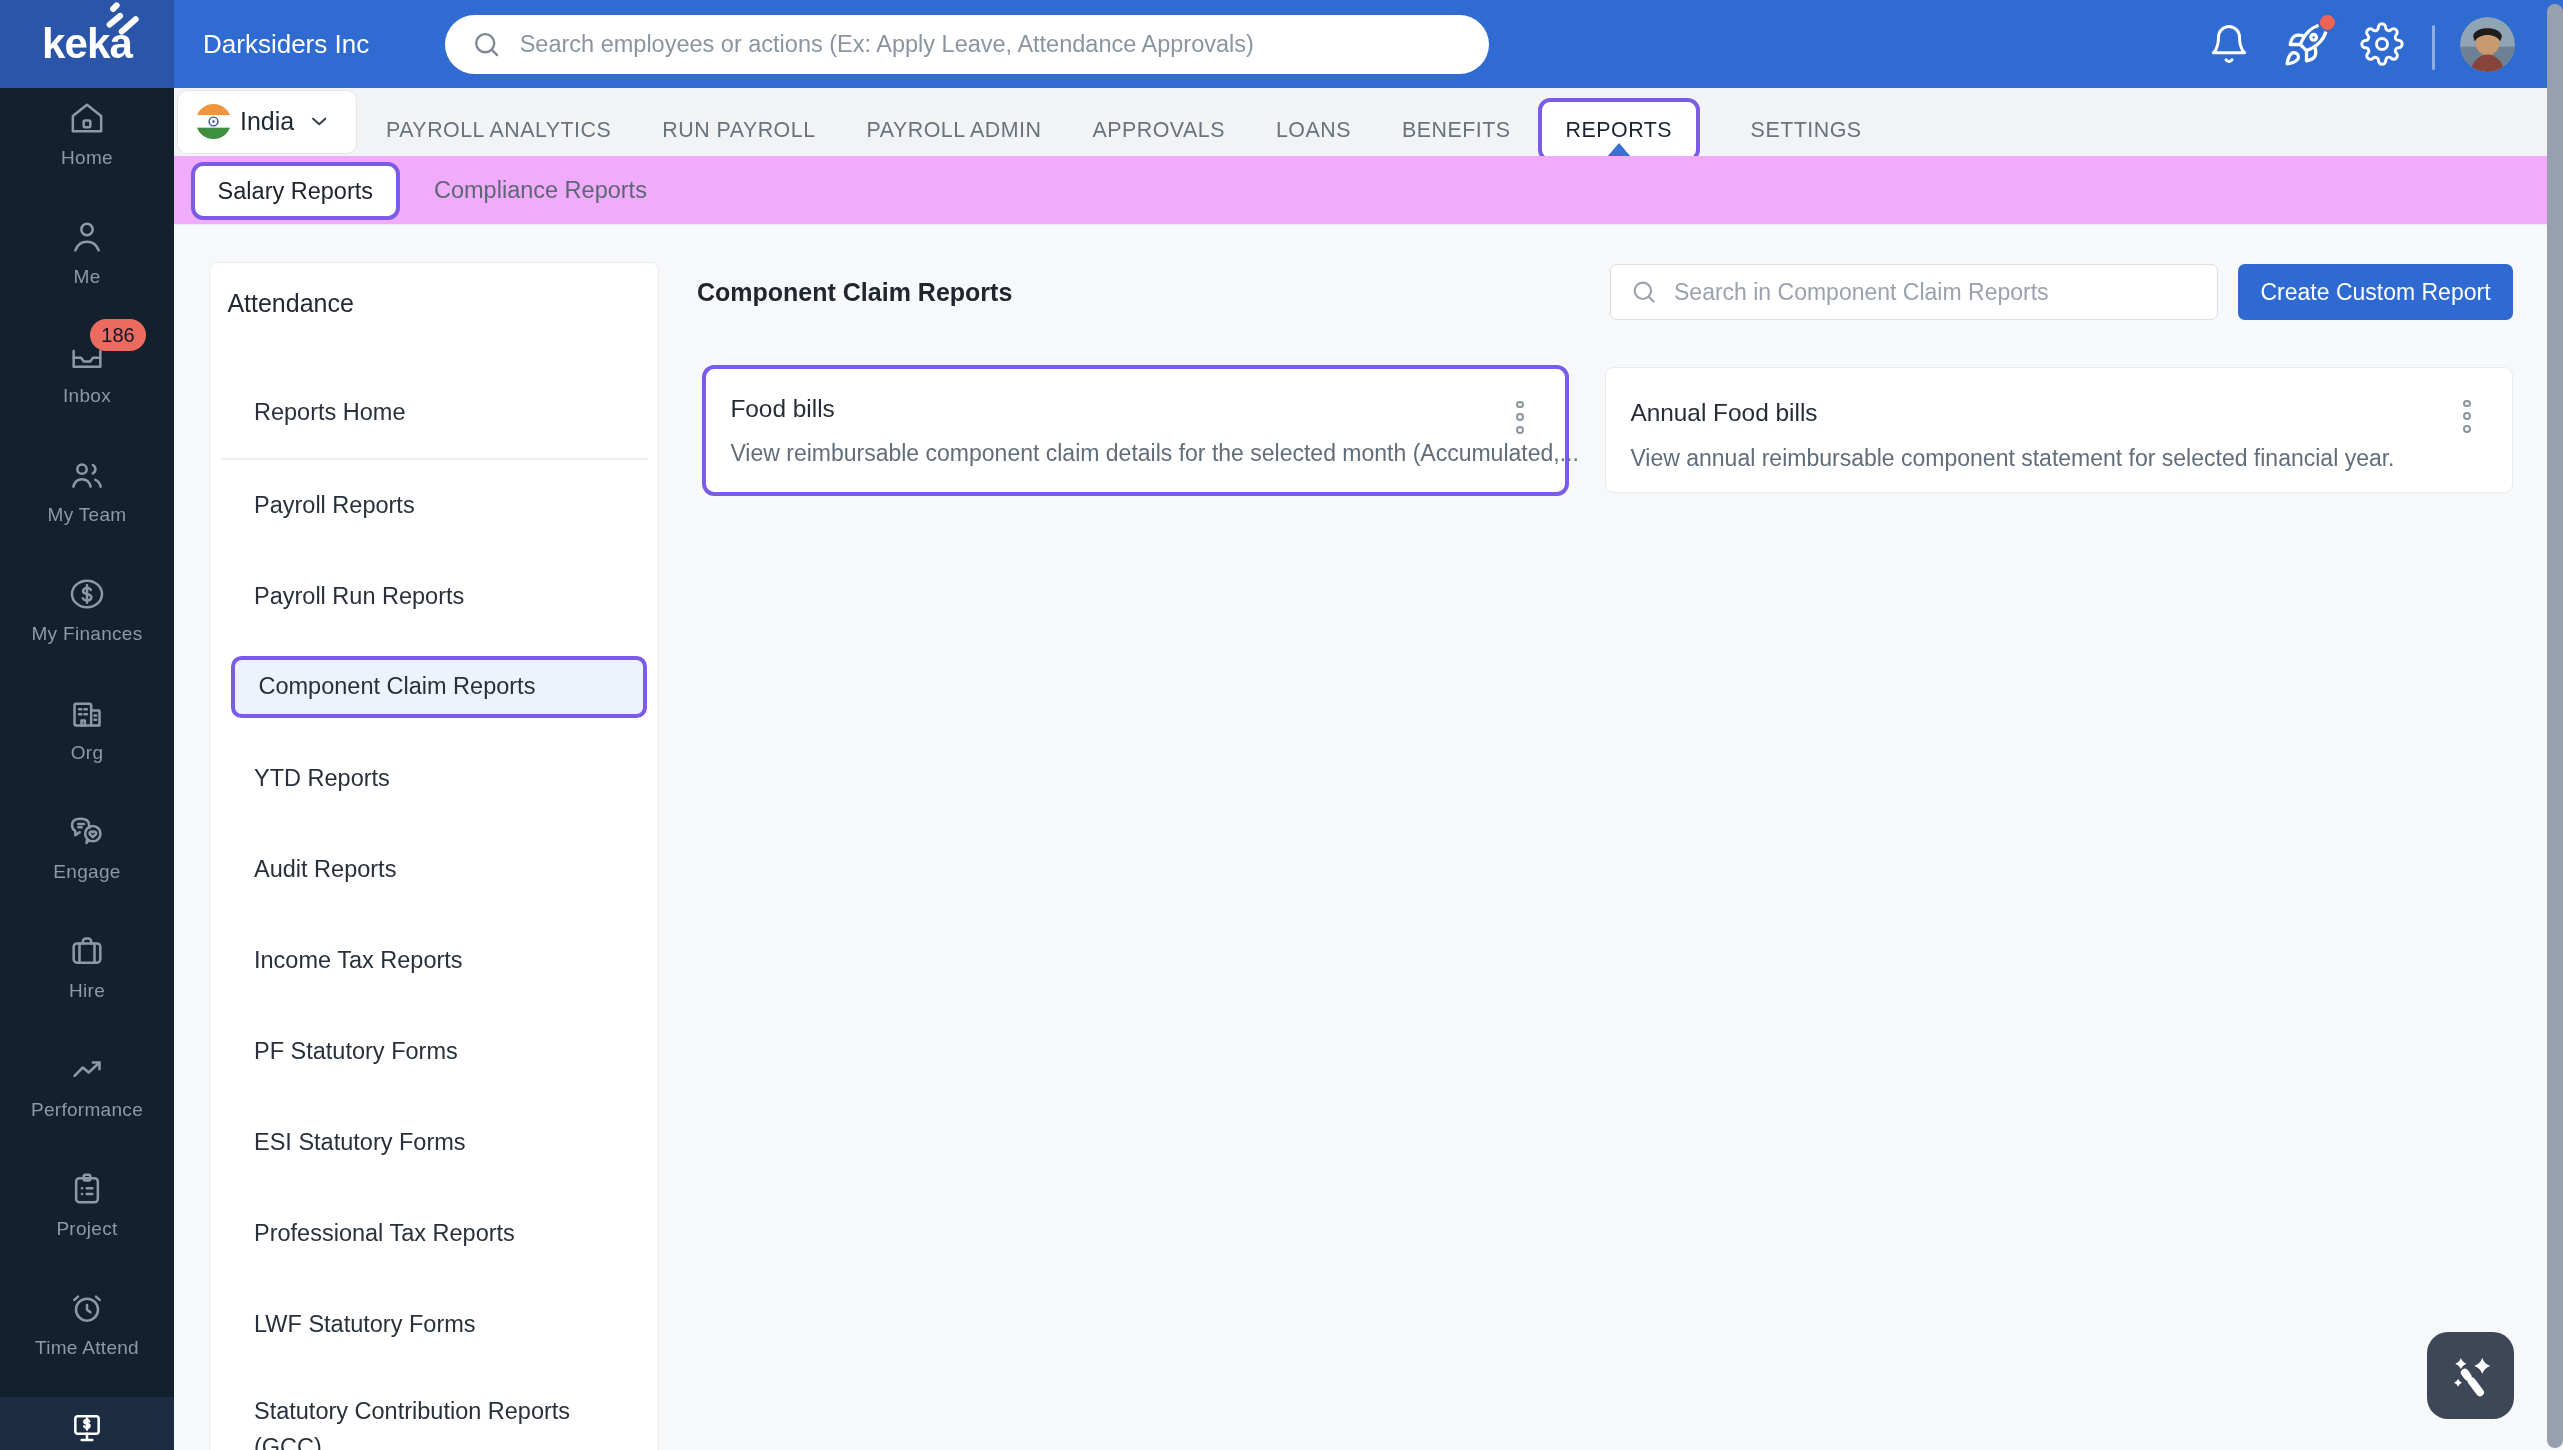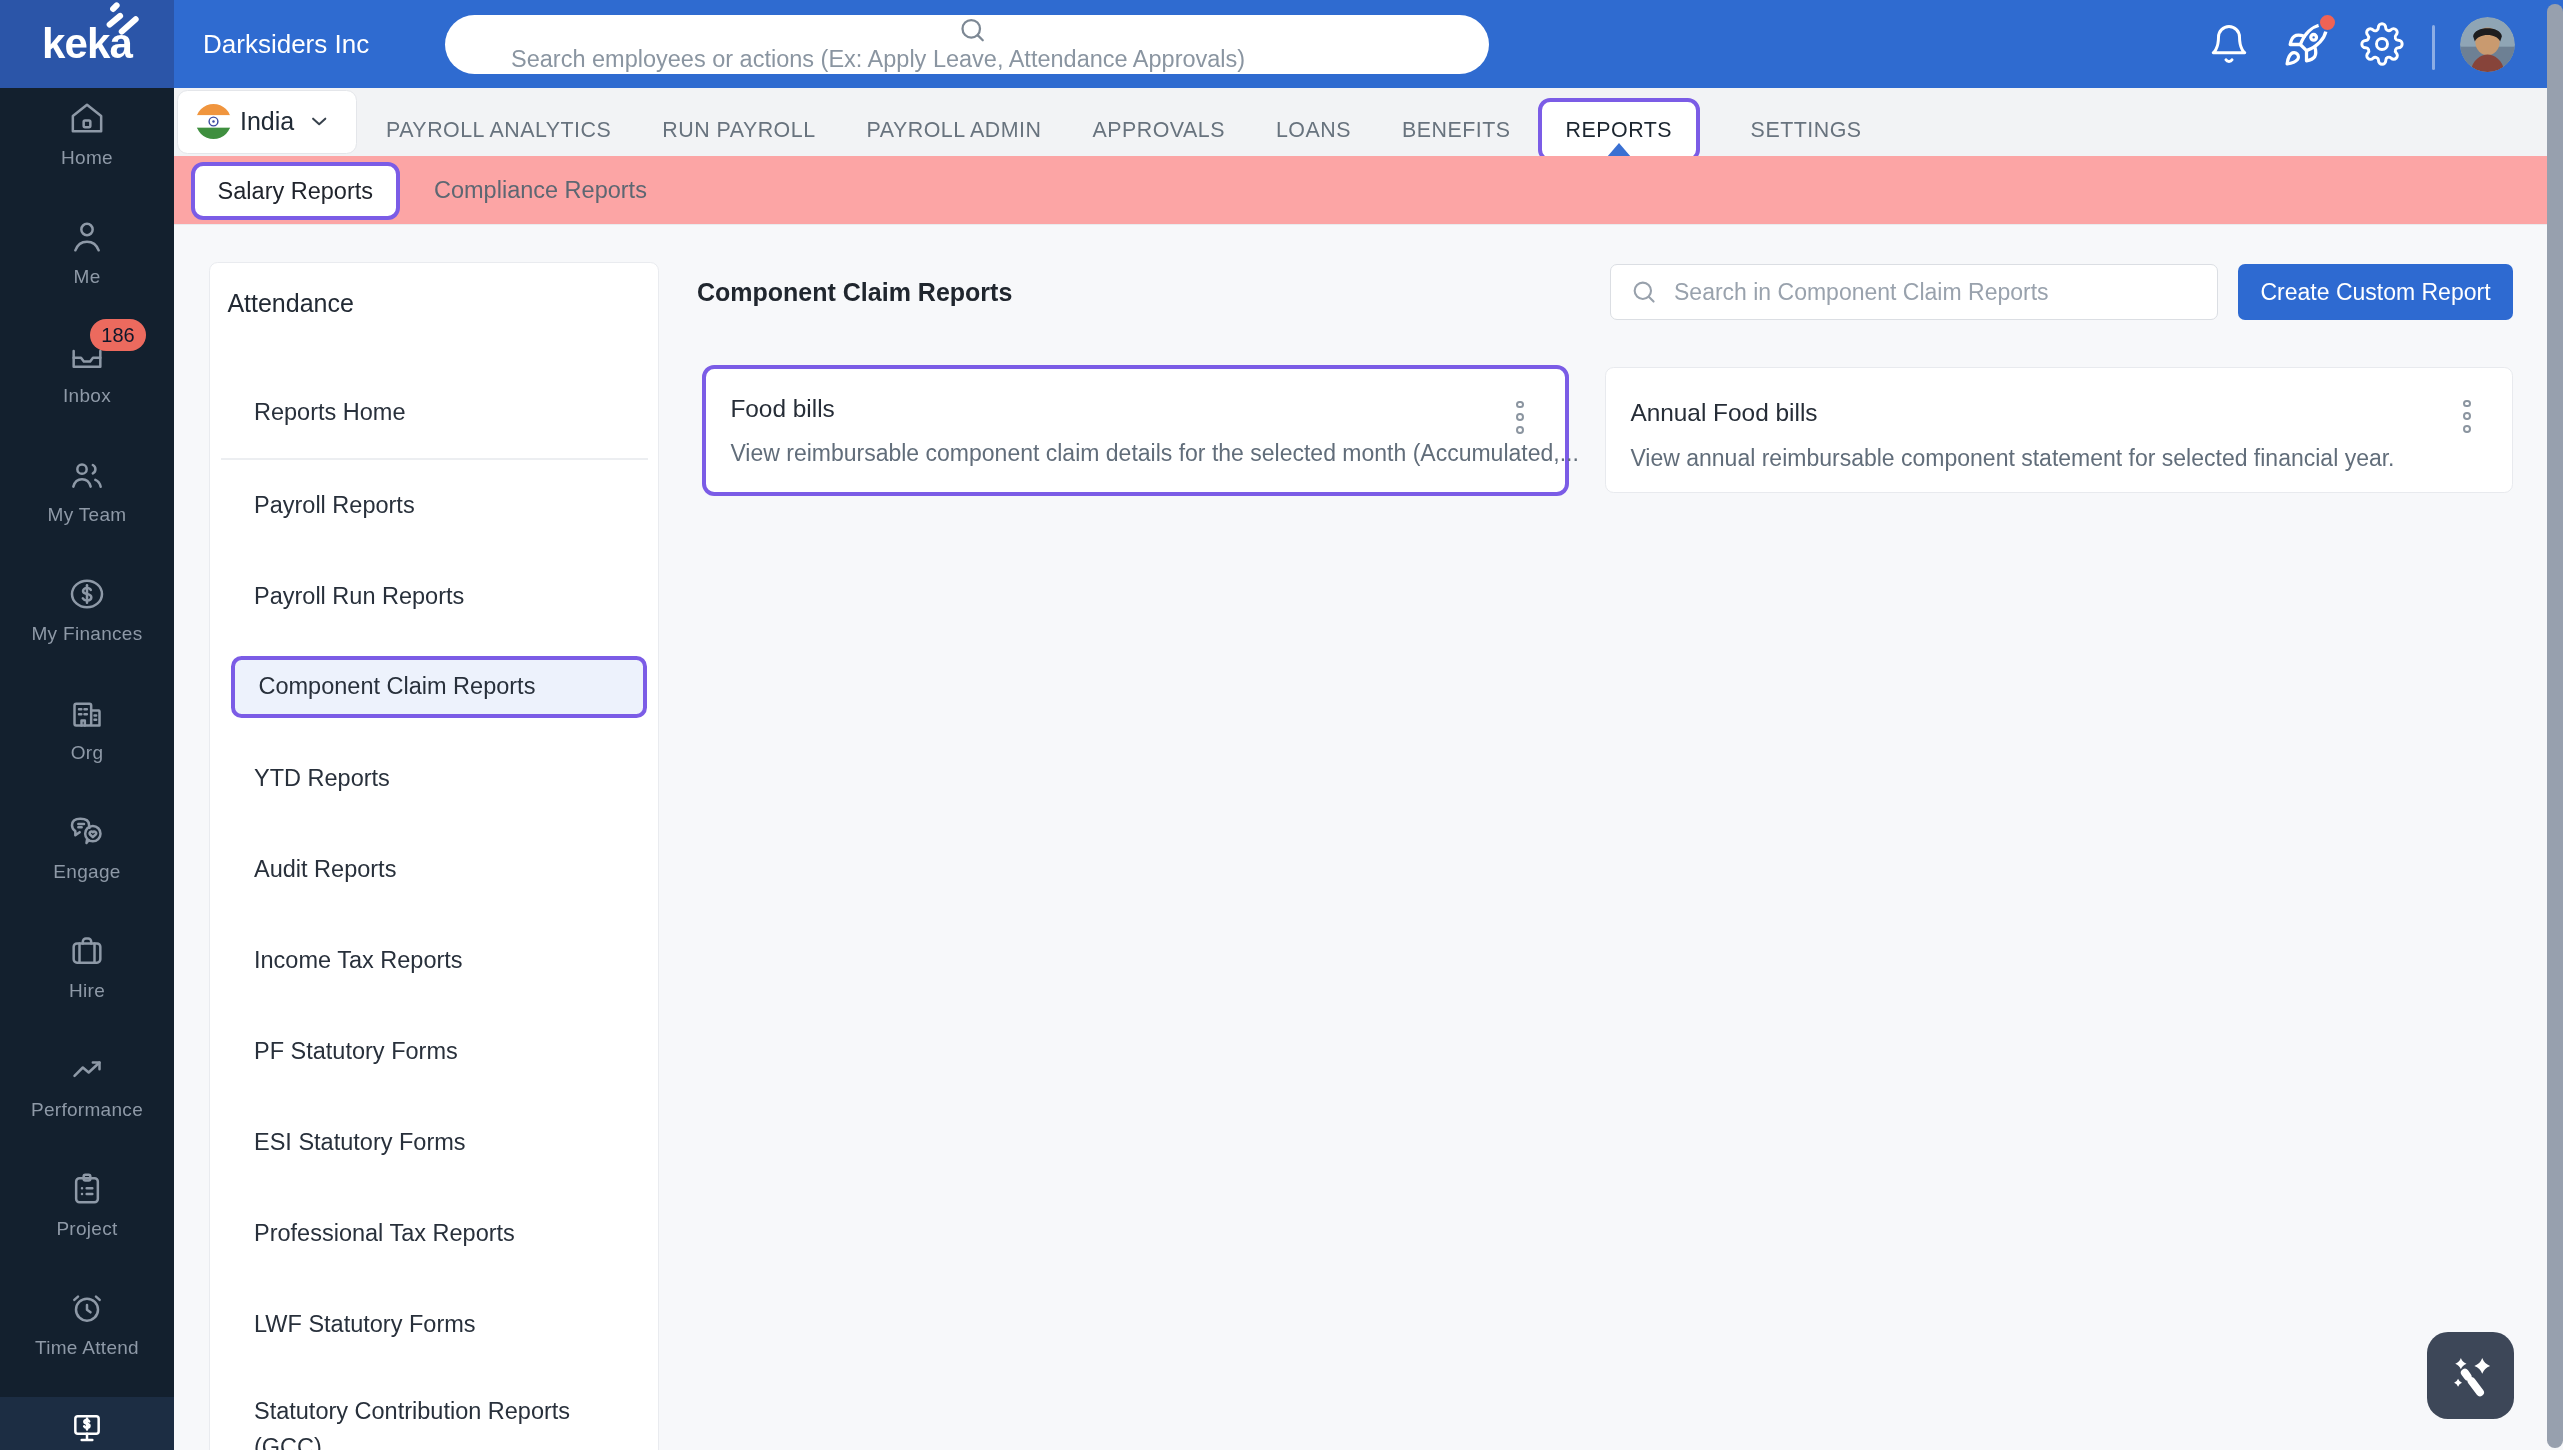--- a/index.html
+++ b/index.html
@@ -12,21 +12,21 @@
 
   
   .header { position:absolute; top:0; left:0; width:2563px; height:88px; background:#2f6bd0; z-index:5; }
   .logo-block { position:absolute; left:0; top:0; width:174px; height:88px; background:#2b55a8;
                 display:flex; align-items:center; justify-content:center; }
   .logo-text { color:#fff; font-size:42px; font-weight:700; letter-spacing:-0.9px; position:relative; }
   .logo-sparkles { position:absolute; top:-17.4px; right:-30px; }
   .company-name { position:absolute; left:203px; top:0; height:88px; display:flex; align-items:center;
                   color:#ffffff; font-size:26px; }
   .header-search { position:absolute; left:445px; top:15px; width:1044px; height:59px; background:#ffffff;
-                   border-radius:30px; display:flex; align-items:center; padding-left:26px;flex-direction:column; }
+                   border-radius:30px; display:flex; align-items:center; padding-left:26px; }
   .header-search input { border:none; outline:none; background:transparent; font-size:23.5px; color:#42505c;
                          width:942px; font-family:"Liberation Sans", sans-serif; }
   .header-search input::placeholder { color:#8a95a1; }
   .hicon { position:absolute; top:0; height:88px; display:flex; align-items:center; justify-content:center; }
   .hicon-bell { left:2204px; width:49px; }
   .hicon-rocket { left:2277px; width:59px; }
   .hicon-gear { left:2356px; width:52px; }
   .rocket-wrap { position:relative; }
   .rocket-dot { position:absolute; top:-7px; right:-6.1px; width:19px; height:19px; border-radius:50%;
                 background:#ef6355; border:2.6px solid #2f6bd0; }
@@ -49,21 +49,21 @@
   .india-label { font-size:25px; color:#202a35; }
   .tabs { position:absolute; left:212px; top:8px; height:68px; display:flex; align-items:center; }
   .tab { font-size:21.4px; color:#68737e; letter-spacing:0.5px; margin-right:51px; white-space:nowrap; cursor:pointer; }
   .tab.active { position:relative; color:#1c2630; border:4.4px solid #7b5ce6; background:#ffffff; border-radius:12.2px;
                 padding:15.7px 23.5px; margin-left:-23.5px; }
   .tab.active::after { content:""; position:absolute; left:50%; transform:translateX(-50%); bottom:-6.1px;
                 width:0; height:0; border-left:18.3px solid transparent; border-right:18.3px solid transparent;
                 border-bottom:21px solid #3a70d2; }
 
   
-  .subtabrow { position:absolute; top:156px; left:174px; width:2389px; height:69px; background:#fca5a5;
+  .subtabrow { position:absolute; top:156px; left:174px; width:2389px; height:69px; background:#f0abfc;
                border-bottom:1.7px solid #e9ebee; }
   .subtab-active { position:absolute; left:16.6px; top:6.1px; height:58px; border:4.4px solid #7b5ce6; border-radius:12.2px;
                background:#ffffff; display:flex; align-items:center; padding:0 23px; font-size:23.5px; color:#20242c; cursor:pointer; }
   .subtab-plain { position:absolute; left:260px; top:0; height:69px; display:flex; align-items:center;
                font-size:23.5px; color:#5d6772; cursor:pointer; }
 
   
   .main { position:absolute; top:227px; left:174px; width:2389px; height:1224px; background:#f7f8fa; }
 
   .cat-card { position:absolute; left:35px; top:35px; width:450px; height:1273px; background:#ffffff;

